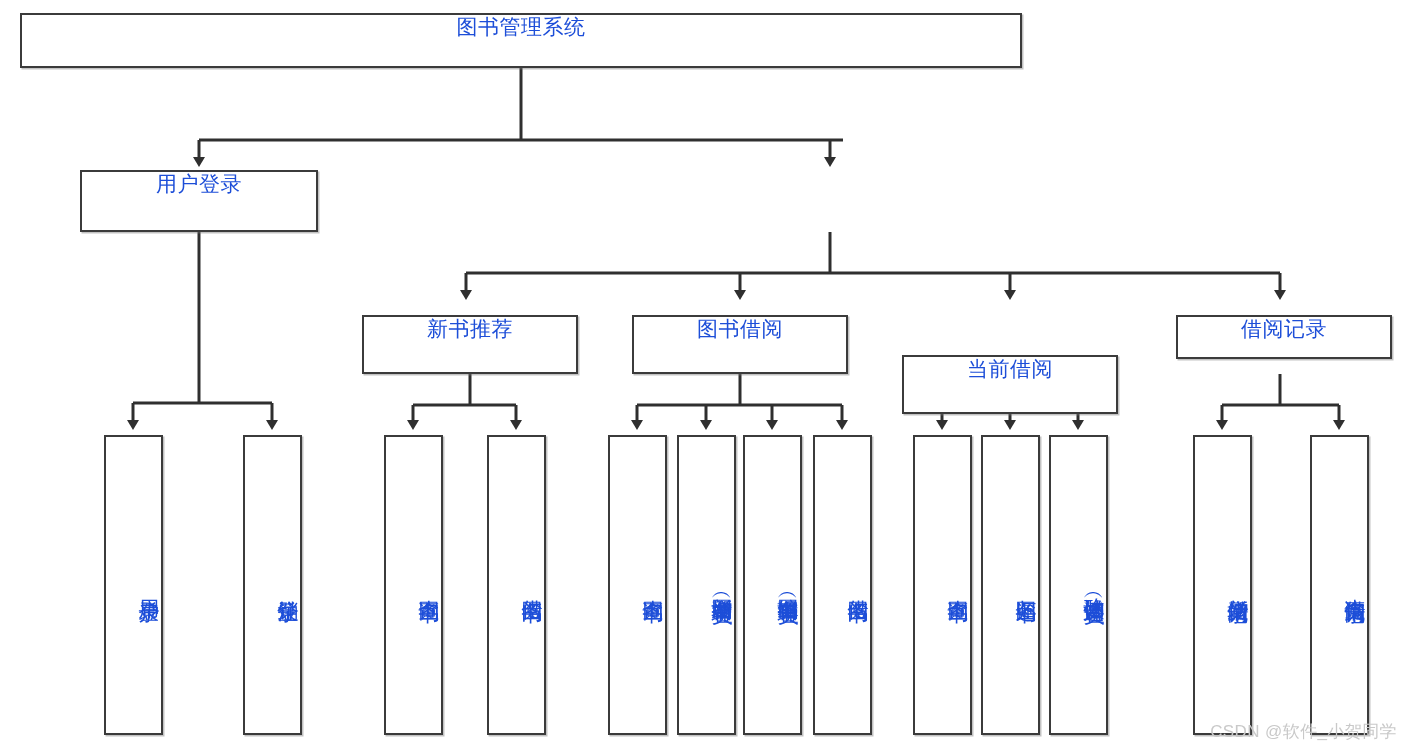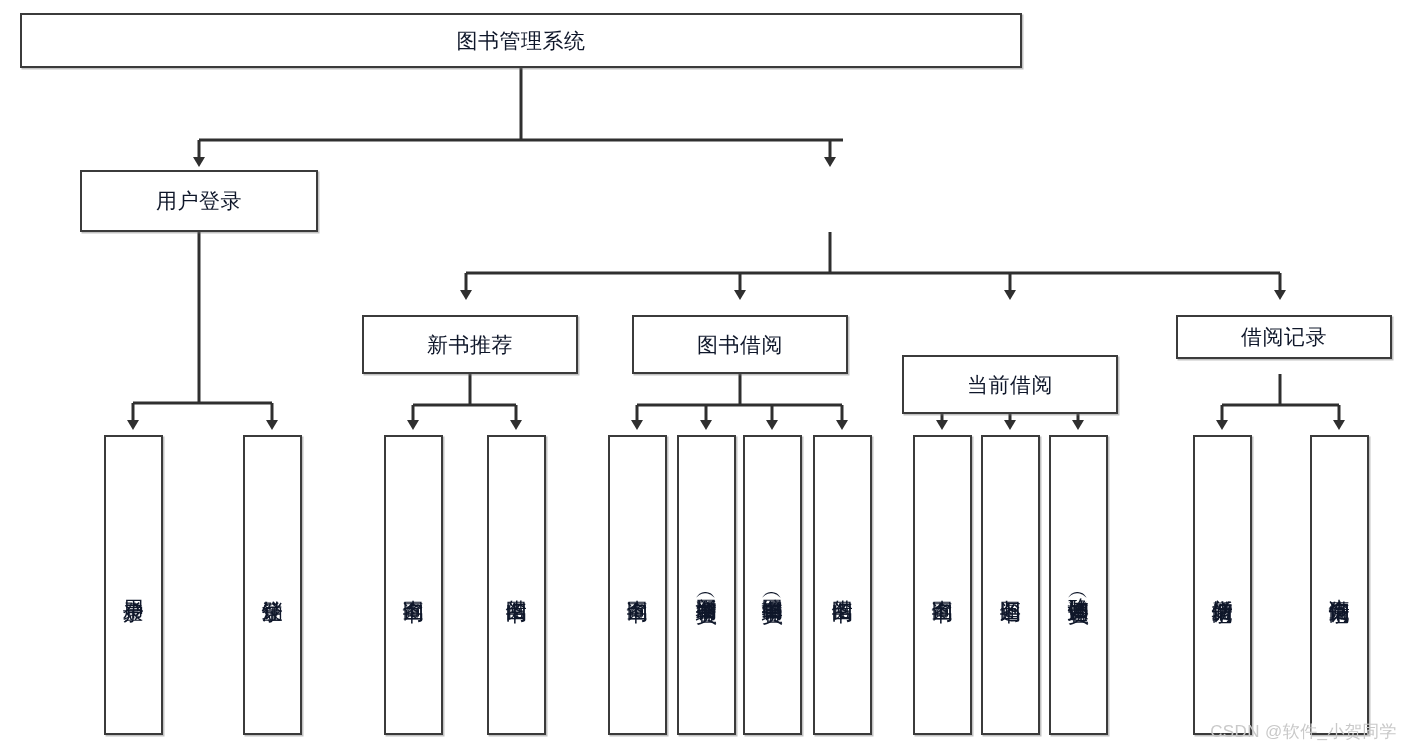--- a/index.html
+++ b/index.html
@@ -22,23 +22,22 @@
     height: 747px;
     pointer-events: none;
   }
   .node {
     position: absolute;
     box-sizing: border-box;
     background: #ffffff;
     border: 2px solid #3b3b3b;
     box-shadow: 1.5px 1.5px 0 rgba(120,120,120,0.45);
     display: flex;
-    align-items: center;
     justify-content: center;
-    color: #0f172a;
+    color: #1d4ed8;
   }
   .node.horiz {
     font-size: 21px;
     letter-spacing: 0.5px;
     line-height: 1.1;
   }
   .node.vert {
     font-size: 21px;
     line-height: 1.12;
     letter-spacing: 1px;

